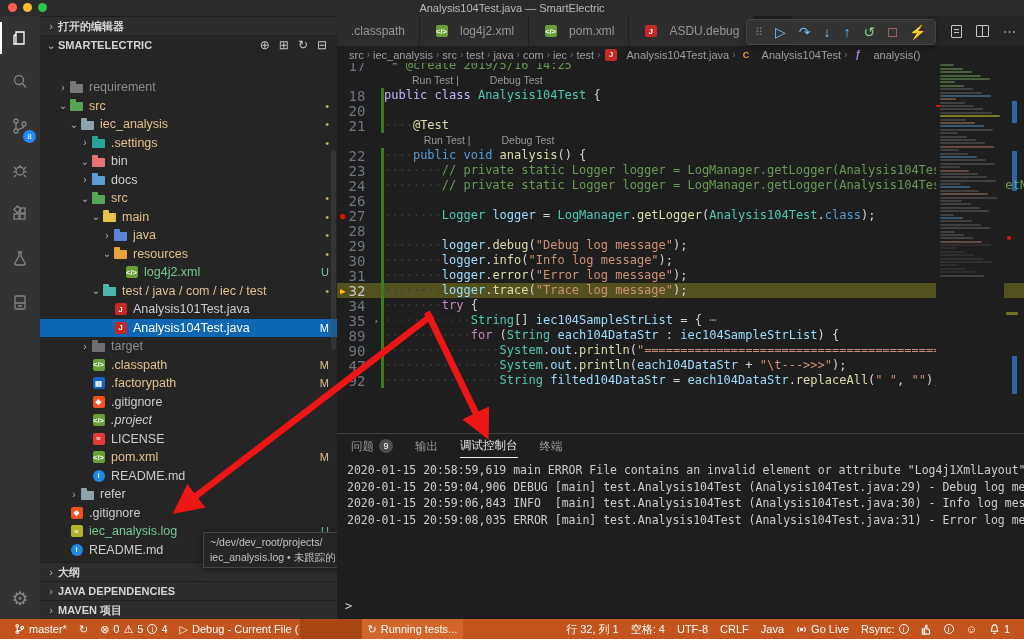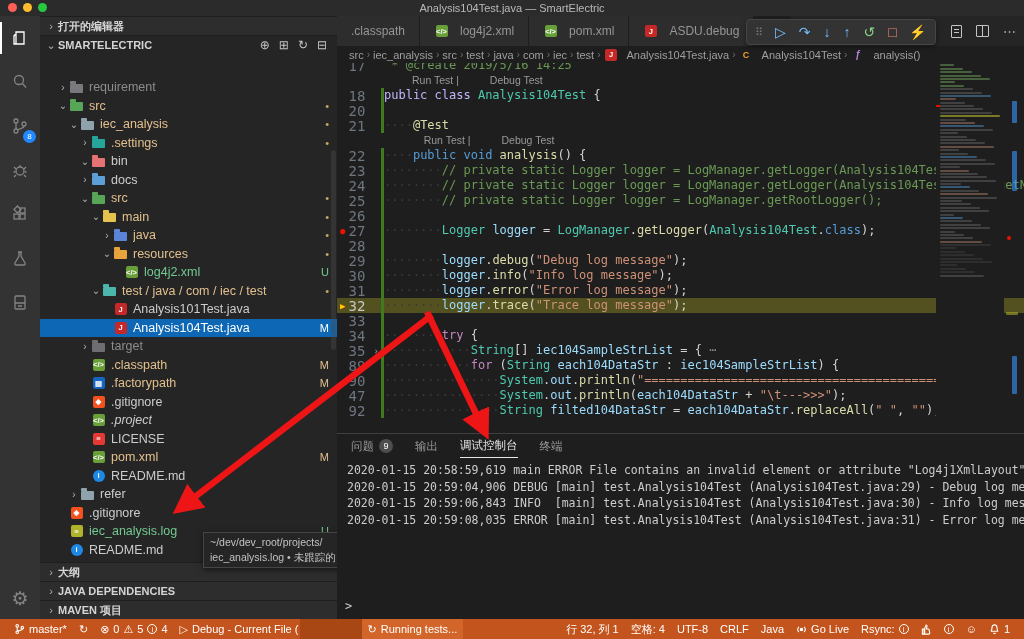--- a/index.html
+++ b/index.html
@@ -612,29 +612,20 @@
               <span class="cbp"></span>
               <span class="cnum">24</span>
               <span class="cfold"></span>
             </span>
             <span class="cchange on"></span>
             <span class="ccode"><span style="color: rgb(59, 59, 59);">········</span><span style="color: rgb(106, 153, 85);">// private static Logger logger = LogManager.getLogger(Analysis104Test.class.getName());</span></span>
           </div>
           <div class="crow">
             <span class="cgut">
               <span class="cbp"></span>
-              <span class="cnum">25</span>
-              <span class="cfold"></span>
-            </span>
-            <span class="cchange on"></span>
-            <span class="ccode"><span style="color: rgb(59, 59, 59);">········</span><span style="color: rgb(106, 153, 85);">// private static Logger logger = LogManager.getRootLogger();</span></span>
-          </div>
-          <div class="crow">
-            <span class="cgut">
-              <span class="cbp"></span>
               <span class="cnum">26</span>
               <span class="cfold"></span>
             </span>
             <span class="cchange on"></span>
             <span class="ccode"></span>
           </div>
           <div class="crow">
             <span class="cgut">
               <span class="cbp bpdot">●</span>
               <span class="cnum">27</span>
@@ -680,29 +671,20 @@
             <span class="ccode"><span style="color: rgb(59, 59, 59);">········</span><span style="color: rgb(156, 220, 254);">logger</span><span style="color: rgb(212, 212, 212);">.</span><span style="color: rgb(220, 220, 170);">error</span><span style="color: rgb(212, 212, 212);">(</span><span style="color: rgb(206, 145, 120);">"Error log message"</span><span style="color: rgb(212, 212, 212);">);</span></span>
           </div>
           <div class="crow hl">
             <span class="cgut">
               <span class="cbp bparrow">▶</span>
               <span class="cnum">32</span>
               <span class="cfold"></span>
             </span>
             <span class="cchange on"></span>
             <span class="ccode"><span style="color: rgb(59, 59, 59);">········</span><span style="color: rgb(156, 220, 254);">logger</span><span style="color: rgb(212, 212, 212);">.</span><span style="color: rgb(220, 220, 170);">trace</span><span style="color: rgb(212, 212, 212);">(</span><span style="color: rgb(206, 145, 120);">"Trace log message"</span><span style="color: rgb(212, 212, 212);">);</span></span>
-          </div>
-          <div class="crow">
-            <span class="cgut">
-              <span class="cbp"></span>
-              <span class="cnum">33</span>
-              <span class="cfold"></span>
-            </span>
-            <span class="cchange on"></span>
-            <span class="ccode"></span>
           </div>
           <div class="crow">
             <span class="cgut">
               <span class="cbp"></span>
               <span class="cnum">34</span>
               <span class="cfold"></span>
             </span>
             <span class="cchange on"></span>
             <span class="ccode"><span style="color: rgb(59, 59, 59);">········</span><span style="color: rgb(197, 134, 192);">try</span><span style="color: rgb(212, 212, 212);"> {</span></span>
           </div>

